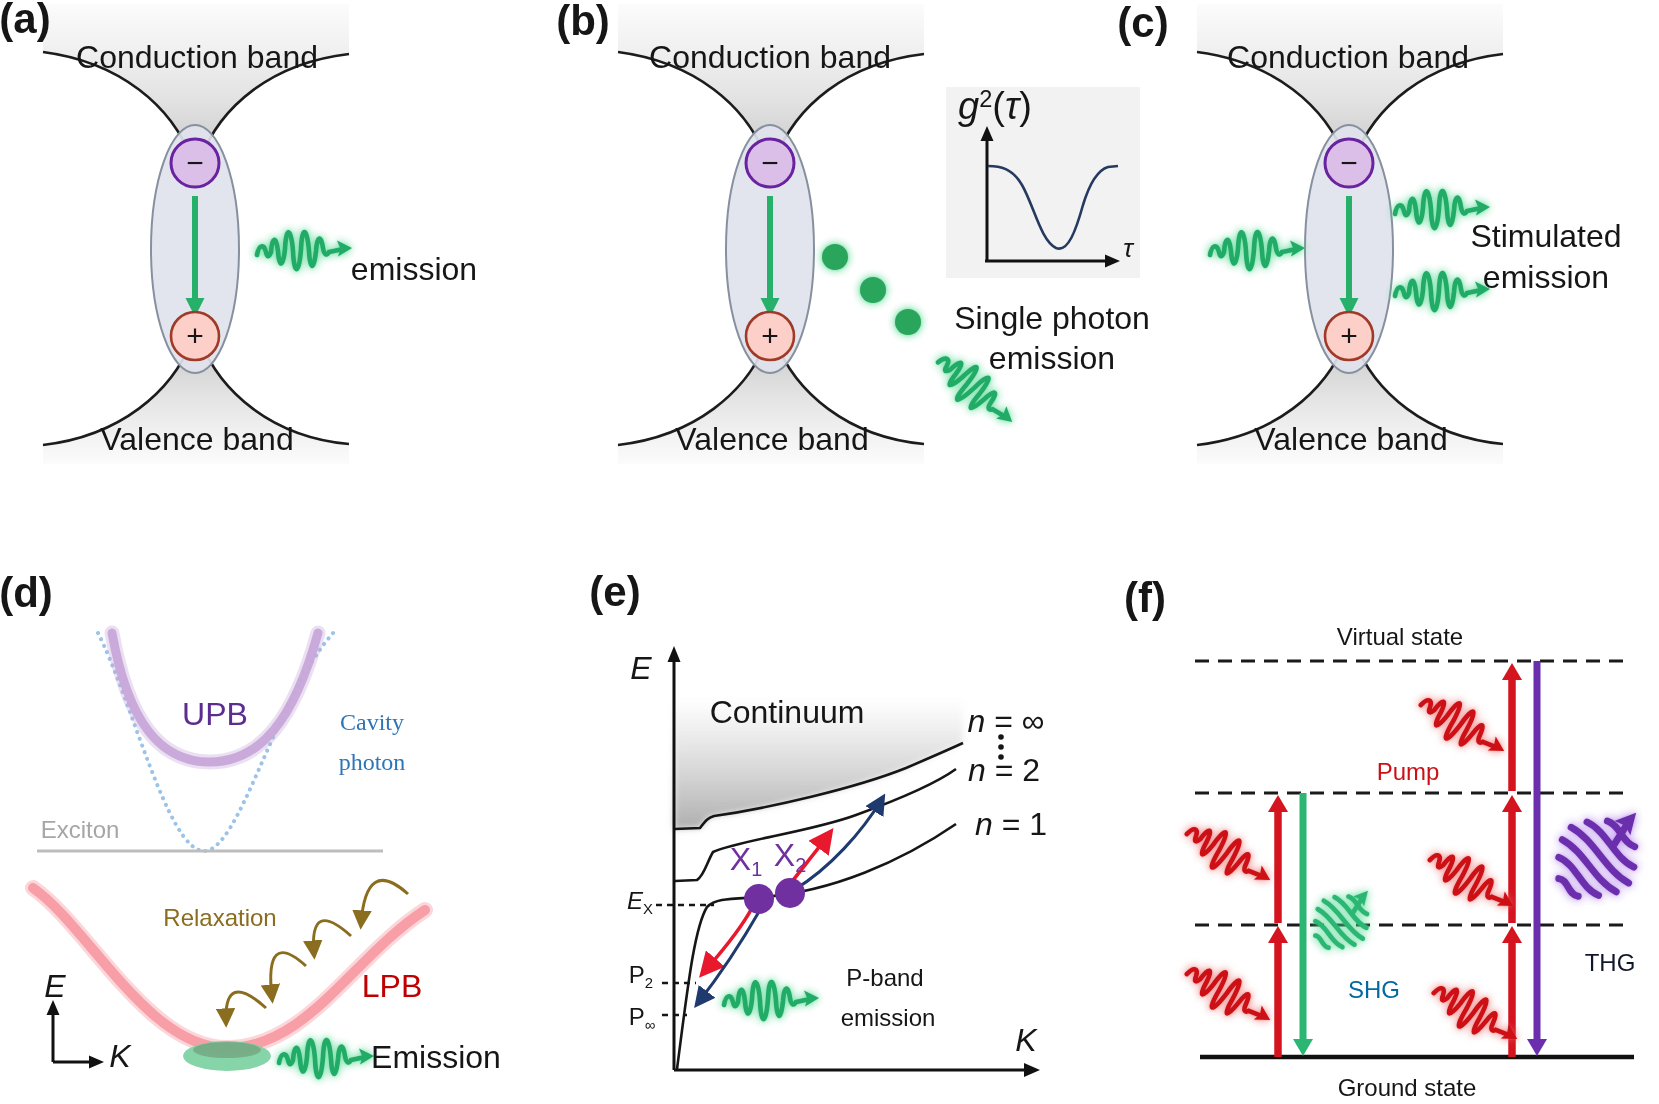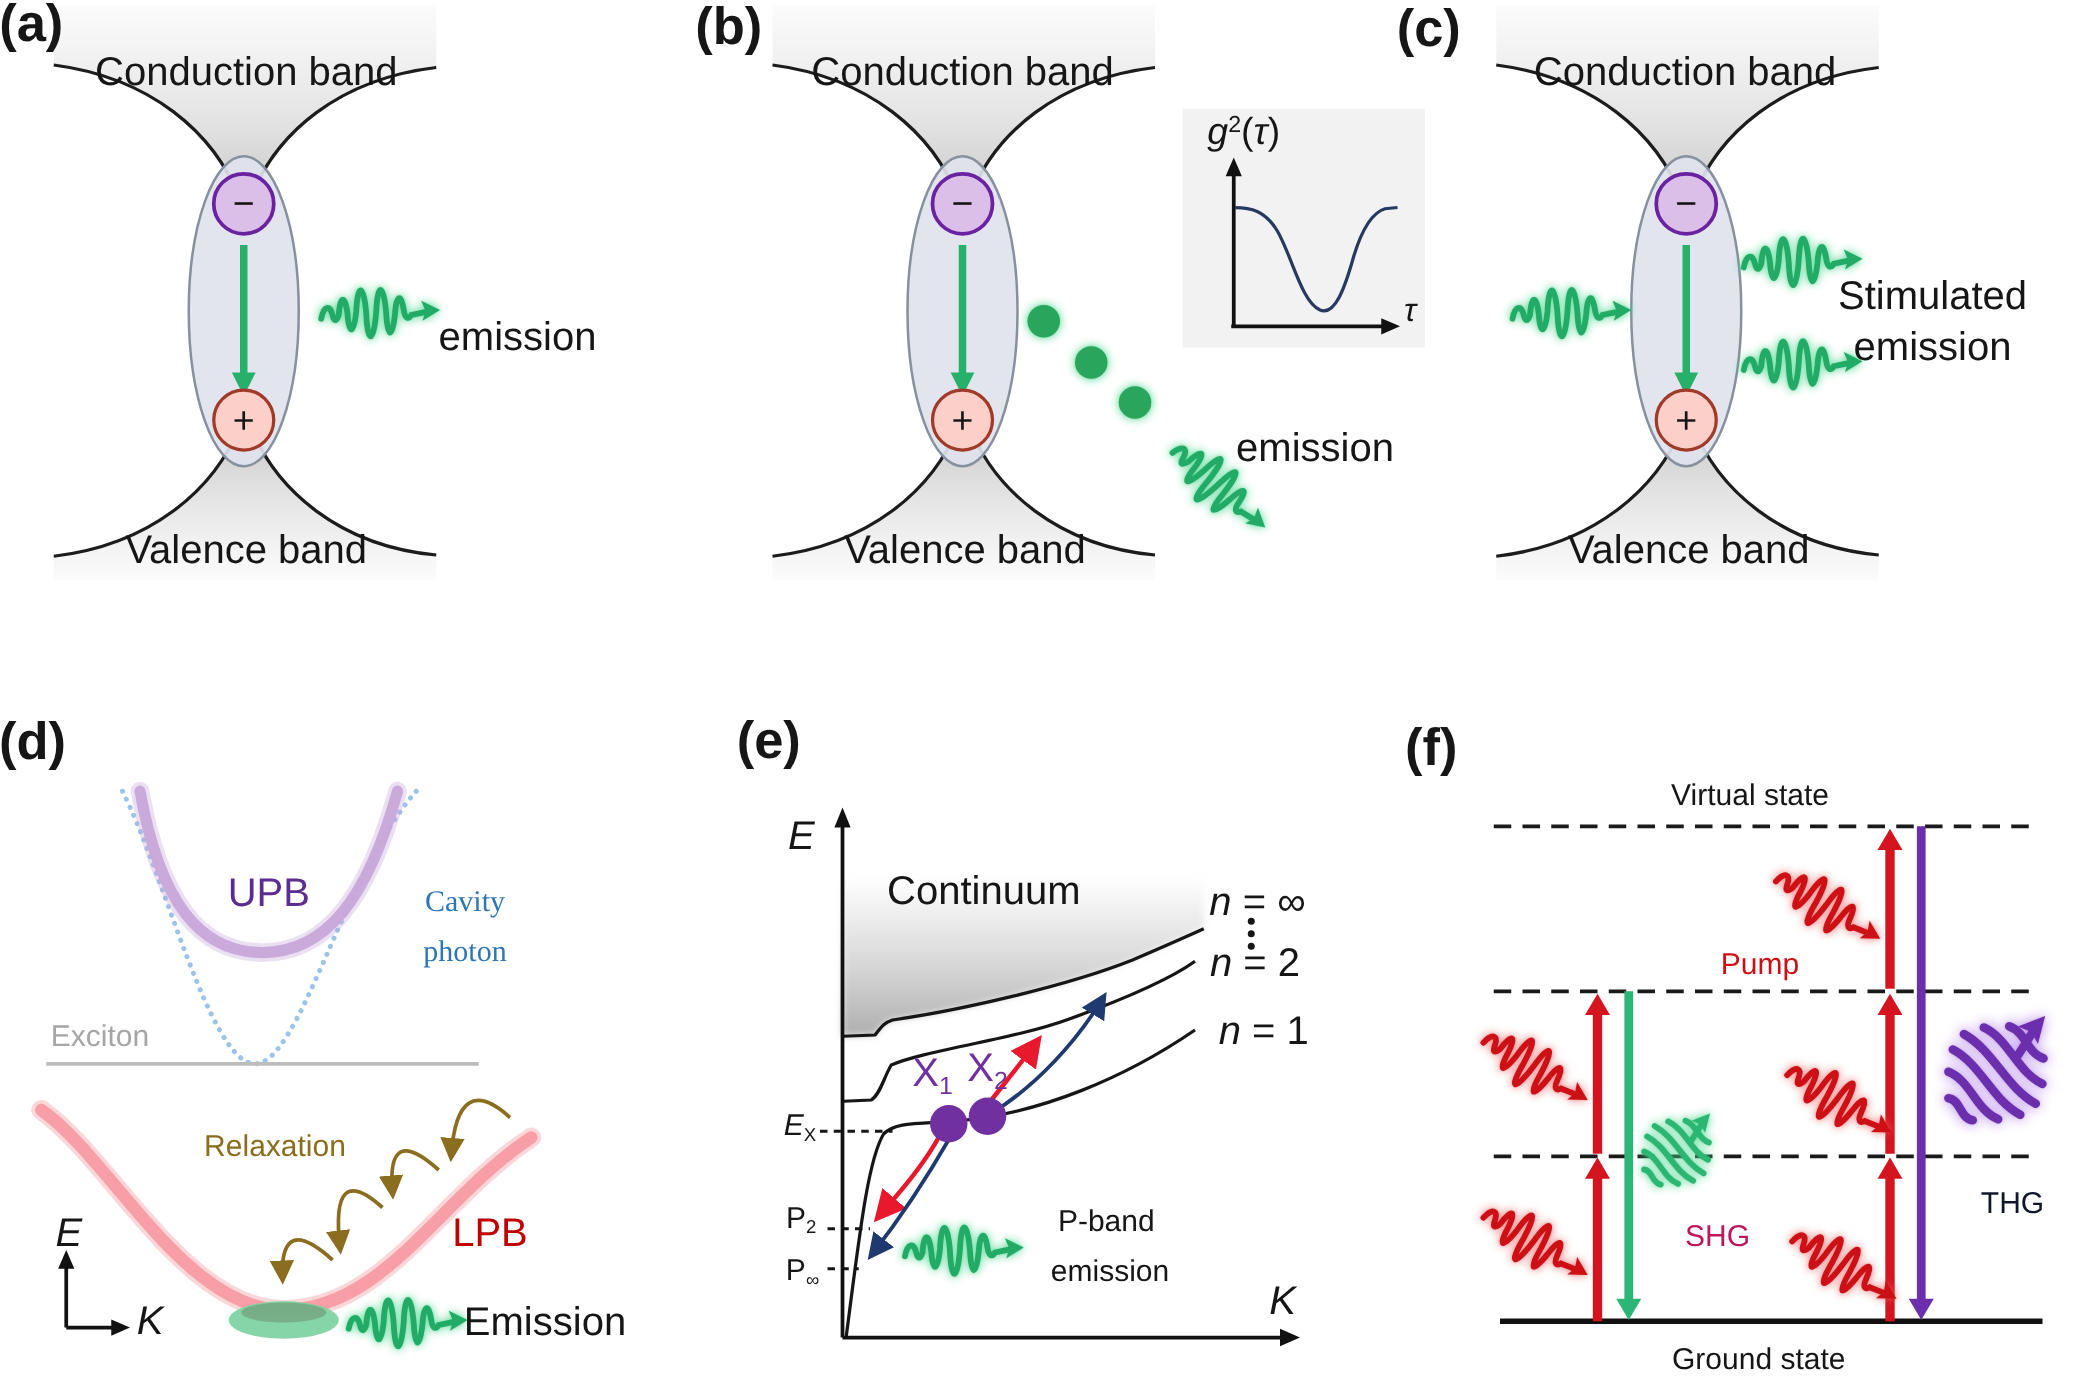--- a/index.html
+++ b/index.html
@@ -5,32 +5,32 @@
   html,body{margin:0;padding:0;background:#ffffff;}
   #stage{position:relative;width:1659px;height:1104px;background:#ffffff;overflow:hidden;
          font-family:"Liberation Sans",sans-serif;}
   #art{position:absolute;left:0;top:0;}
   .t{position:absolute;transform:translate(-50%,-50%);white-space:nowrap;color:#161616;
      font-family:"Liberation Sans",sans-serif;line-height:1;}
   .s42{font-size:42px;font-weight:bold;}
   .s36{font-size:32px;}
   .s34{font-size:24px;}
   .s32{font-size:32px;}
-  .s30{font-size:30px;}
+  .s30{font-size:38px;}
   .s26{font-size:26px;}
   .it{font-style:italic;}
   .sub{font-size:.62em;vertical-align:-0.3em;}
   .sup{font-size:.62em;vertical-align:0.5em;}
   .c-upb{color:#5c2d91;}
   .c-cav{color:#2e75b6;font-family:Liberation Serif, serif;}
   .c-exc{color:#a6a6a6;}
   .c-rel{color:#8a6d1e;}
   .c-lpb{color:#c00000;}
   .c-red{color:#cc1016;}
-  .c-grn{color:#be185d;}
+  .c-grn{color:#0369a1;}
   .c-pur{color:#0f172a;}
   .c-x{color:#7030a0;}
   .glow-green{filter:drop-shadow(0 0 4px rgba(74,214,140,.7)) drop-shadow(0 0 1px rgba(74,214,140,.55));}
   .glow-red{filter:drop-shadow(0 0 4px rgba(235,90,90,.6)) drop-shadow(0 0 1px rgba(235,90,90,.5));}
   .glow-purple{filter:drop-shadow(0 0 5px rgba(165,110,230,.6)) drop-shadow(0 0 1px rgba(165,110,230,.5));}
 </style>
 </head>
 <body>
 
 <div id="stage">
@@ -272,20 +272,21 @@
 <div class="t s42" style="left:26px;top:593px">(d)</div>
 <div class="t s42" style="left:615px;top:592px">(e)</div>
 <div class="t s42" style="left:1145px;top:598px">(f)</div>
 
 <div class="t s36" style="left:197px;top:57px">Conduction band</div>
 <div class="t s36" style="left:197px;top:439px">Valence band</div>
 <div class="t s36" style="left:414px;top:269px">emission</div>
 
 <div class="t s36" style="left:770px;top:57px">Conduction band</div>
 <div class="t s36" style="left:772px;top:439px">Valence band</div>
+<div class="t s36" style="left:1052px;top:318px">Single photon</div>
 <div class="t s36" style="left:1052px;top:358px">emission</div>
 <div class="t s30" style="left:995px;top:106px"><span class="it">g</span><span class="sup">2</span><span>(</span><span class="it">τ</span><span>)</span></div>
 <div class="t s26 it" style="left:1128px;top:248px">τ</div>
 
 <div class="t s36" style="left:1348px;top:57px">Conduction band</div>
 <div class="t s36" style="left:1351px;top:439px">Valence band</div>
 <div class="t s36" style="left:1546px;top:236px">Stimulated</div>
 <div class="t s36" style="left:1546px;top:277px">emission</div>
 
 <div class="t s36 c-upb" style="left:215px;top:714px">UPB</div>

